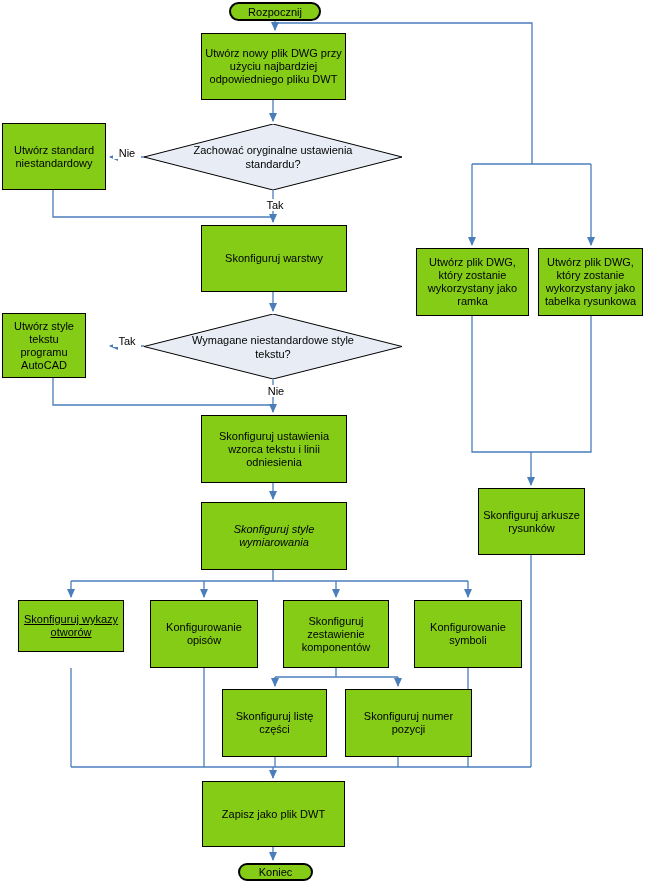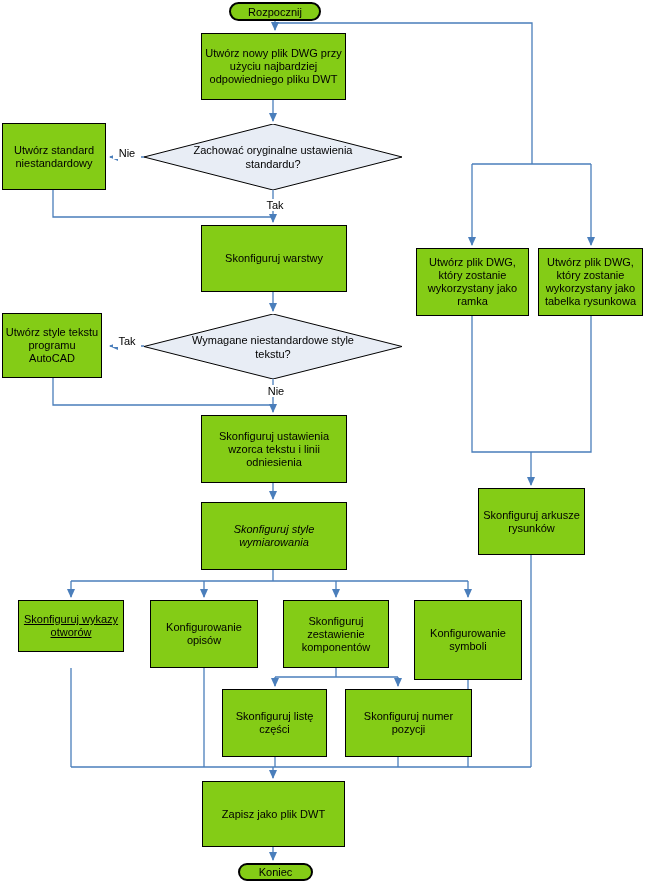--- a/index.html
+++ b/index.html
@@ -94,42 +94,42 @@
     </svg>
     <div class="dtext">Zachować oryginalne ustawienia standardu?</div>
   </div>
 
   <div class="node" style="left:201px;top:225px;width:146px;height:67px;">Skonfiguruj warstwy</div>
 
   <div class="node" style="left:416px;top:248px;width:113px;height:68px;">Utwórz plik DWG, który zostanie wykorzystany jako ramka</div>
 
   <div class="node" style="left:538px;top:248px;width:105px;height:68px;">Utwórz plik DWG, który zostanie wykorzystany jako tabelka rysunkowa</div>
 
-  <div class="node" style="left:2px;top:313px;width:100px;height:65px;">Utwórz style tekstu programu AutoCAD</div>
+  <div class="node" style="left:2px;top:313px;width:84px;height:65px;">Utwórz style tekstu programu AutoCAD</div>
 
   <div class="diamond" style="left:144px;top:314px;width:258px;height:65px;">
     <svg width="258" height="65" viewBox="0 0 258 65">
       <polygon points="129,0 258,32.5 129,65 0,32.5" fill="#e8edf5" stroke="#000" stroke-width="1"></polygon>
     </svg>
     <div class="dtext">Wymagane niestandardowe style tekstu?</div>
   </div>
 
   <div class="node" style="left:201px;top:415px;width:146px;height:68px;">Skonfiguruj ustawienia wzorca tekstu i linii odniesienia</div>
 
   <div class="node" style="left:201px;top:502px;width:146px;height:68px;font-style:italic;">Skonfiguruj style wymiarowania</div>
 
   <div class="node" style="left:478px;top:488px;width:107px;height:67px;">Skonfiguruj arkusze rysunków</div>
 
   <div class="node" style="left:18px;top:600px;width:106px;height:52px;text-decoration:underline;">Skonfiguruj wykazy otworów</div>
 
   <div class="node" style="left:150px;top:600px;width:108px;height:68px;">Konfigurowanie opisów</div>
 
   <div class="node" style="left:283px;top:600px;width:106px;height:68px;">Skonfiguruj zestawienie komponentów</div>
 
-  <div class="node" style="left:414px;top:600px;width:108px;height:80px;">Konfigurowanie symboli</div>
+  <div class="node" style="left:414px;top:600px;width:108px;height:68px;">Konfigurowanie symboli</div>
 
   <div class="node" style="left:222px;top:689px;width:105px;height:68px;">Skonfiguruj listę części</div>
 
   <div class="node" style="left:345px;top:689px;width:127px;height:68px;">Skonfiguruj numer pozycji</div>
 
   <div class="node" style="left:202px;top:781px;width:143px;height:66px;">Zapisz jako plik DWT</div>
 
   <div class="node terminal" style="left:238px;top:863px;width:75px;height:18px;">Koniec</div>
 
   <span class="edge-label" style="left:113px;top:147px;width:24px;">Nie</span>

